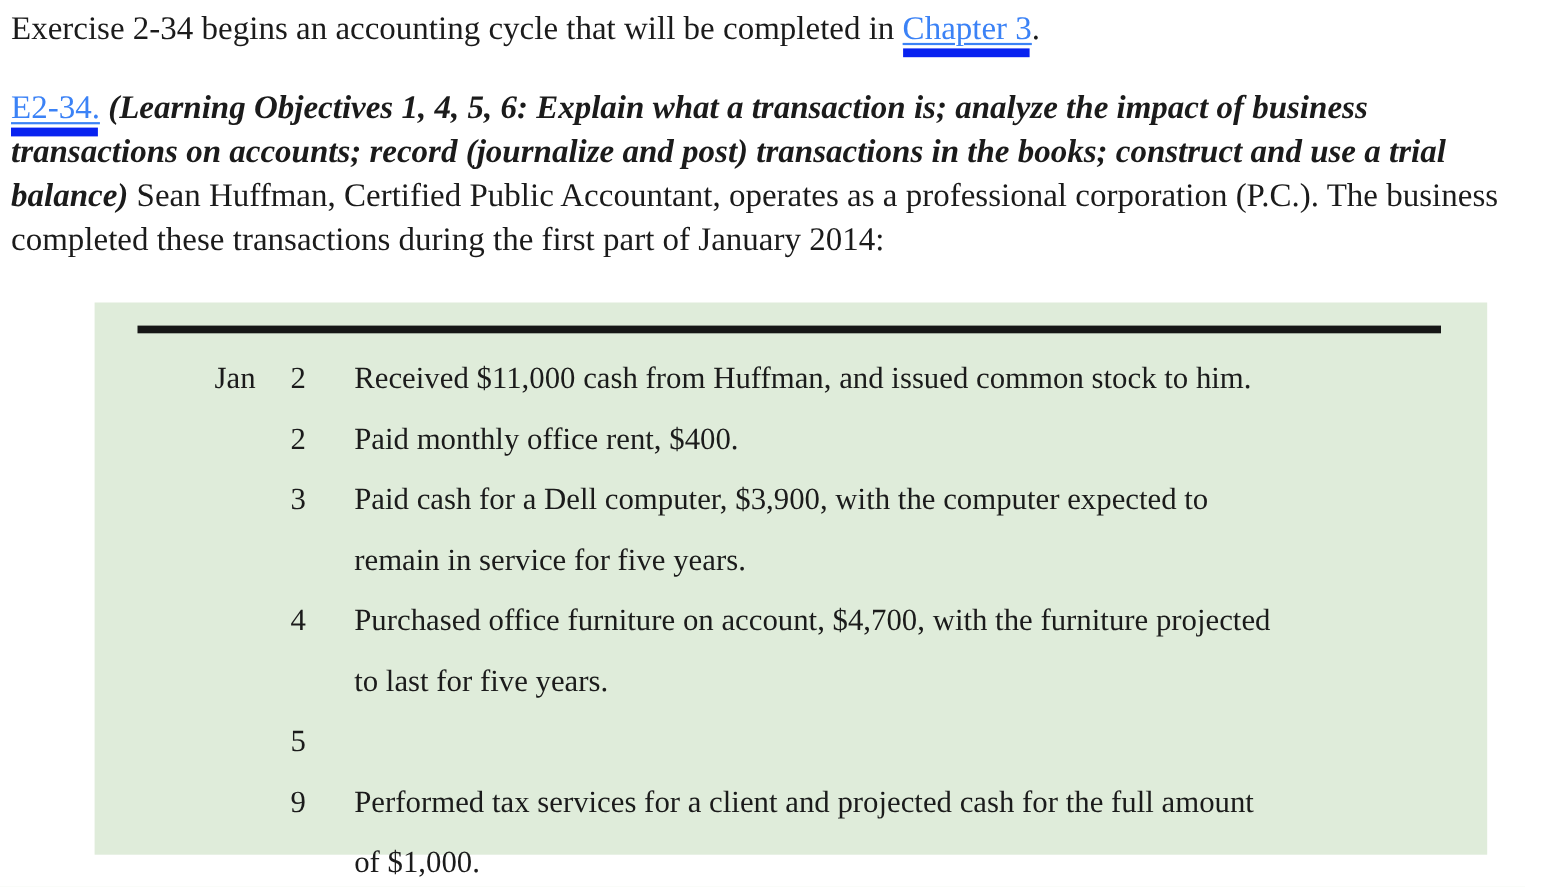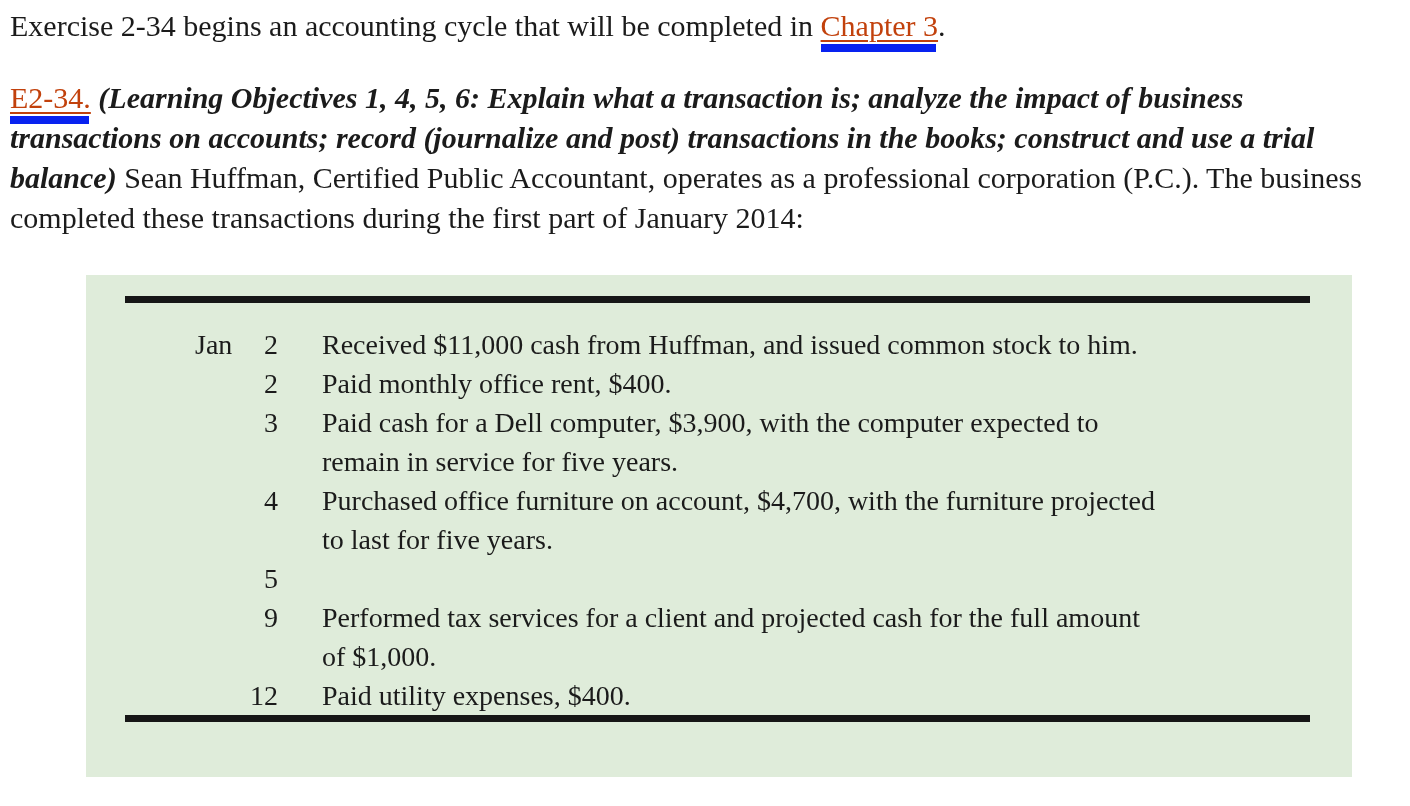--- a/index.html
+++ b/index.html
@@ -27,21 +27,21 @@
   .problem {
     margin: 32px 0 0 0;
     font-size: 30px;
     line-height: 40px;
     max-width: 1392px;
   }
   .bold { font-weight: normal; }
   .boldital { font-weight: bold; font-style: italic; }
   .bluelink {
     position: relative;
-    color: #c2410c;
+    color: #3b82f6;
     text-decoration: underline;
     text-decoration-thickness: 1.5px;
     text-underline-offset: 4px;
     cursor: pointer;
   }
   .bluelink::after {
     content: "";
     position: absolute;
     left: 0;
     right: 2px;
@@ -64,20 +64,21 @@
     background: #161616;
   }
   .t-table {
     margin-top: 22px;
   }
   .t-row {
     display: flex;
     font-size: 28px;
     line-height: 39px;
     white-space: pre;
+    margin-top: 16px;
   }
   .c-month {
     flex: none;
     margin-left: 109px;
     width: 42px;
   }
   .c-day {
     flex: none;
     width: 41px;
     text-align: right;

